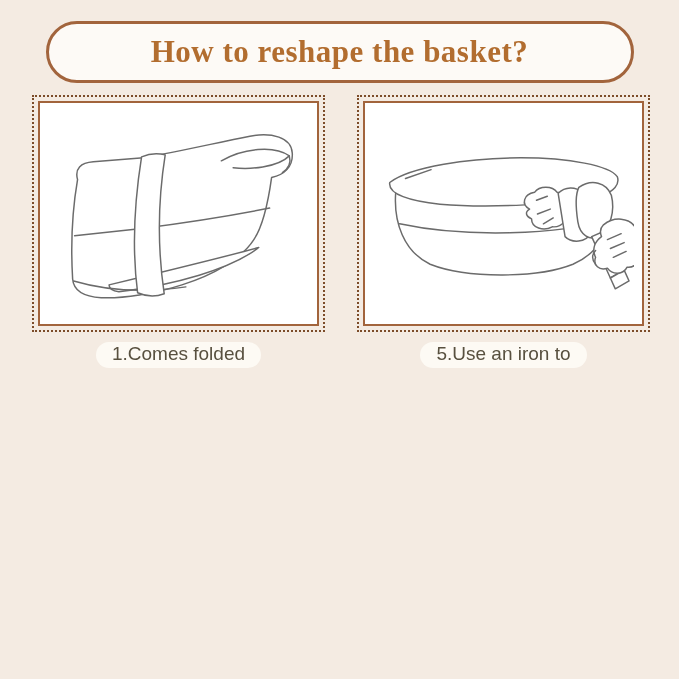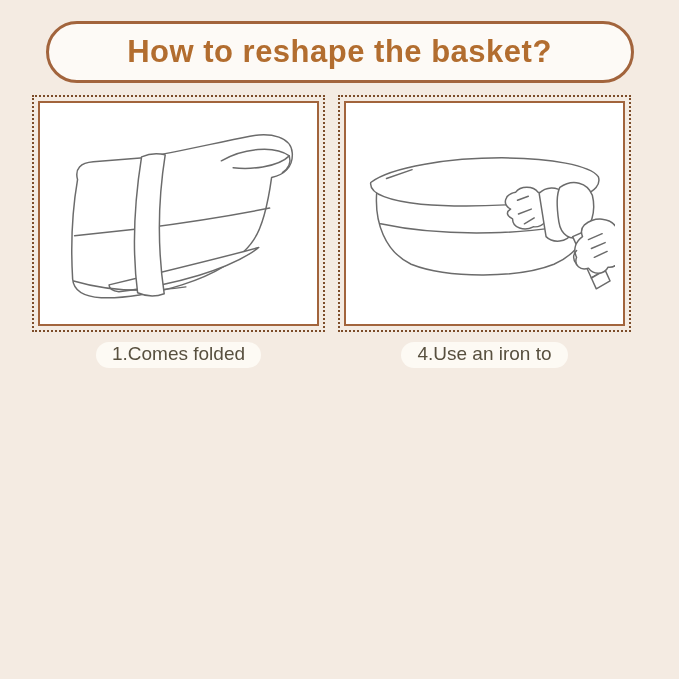--- a/index.html
+++ b/index.html
@@ -8,29 +8,29 @@
     --pill-bg:#fdfaf4; --line-color:#6b6b6b;
   }
   *{box-sizing:border-box; margin:0; padding:0;}
   html,body{background:var(--page-bg);}
   body{font-family:"Liberation Sans", sans-serif;}
   .poster{position:relative; width:679px; height:679px; background:var(--page-bg); overflow:hidden;}
 
   .banner{
     margin:21px auto 0 auto; width:588px; height:62px;
     border:3px solid var(--border-brown); border-radius:32px;
-    background:#fdfaf6; display:flex; align-items:center; justify-content:center;
+    background:#fdfaf6; display:flex; align-items:center; justify-content:center;font-family:Liberation Serif, serif;
   }
   .banner h1{
     font-size:31px; font-weight:700; color:var(--title-color); letter-spacing:0.5px;
   }
 
   .grid{
     margin:12px 0 0 32px;
-    display:grid; grid-template-columns:293px 293px; column-gap:13px;
+    display:grid; grid-template-columns:293px 293px; column-gap:32px;
   }
   .step{display:flex; flex-direction:column; align-items:center;}
   .panel{
     width:293px; height:237px;
     border:2px dotted var(--dot-brown);
     padding:4px;
   }
   .panel-inner{
     width:100%; height:100%;
     border:2px solid var(--border-brown);
@@ -104,18 +104,18 @@
             <path class="f" d="M 241 163 L 255 155 L 260 166 L 246 174 Z"></path>
             <path class="f" d="M 234 109 C 245 100 260 102 266 111 C 275 118 274 130 267 137 C 272 144 267 153 258 152 C 254 160 243 160 238 153 C 230 156 223 150 226 142 C 222 134 225 126 232 121 C 230 116 231 112 234 109 Z"></path>
             <path class="n" d="M 238 124 L 252 118"></path>
             <path class="n" d="M 241 133 L 255 127"></path>
             <path class="n" d="M 244 142 L 257 136"></path>
             <path class="n" d="M 226 135 C 222 139 222 145 226 149"></path>
           </svg>
         </div>
       </div>
       <div class="caption-area">
-        <span class="pill">4.Use an iron to</span>
+        <span class="pill">5.Use an iron to</span>
       </div>
     </div>
 
   </div>
 </div>
 
 </body></html>

